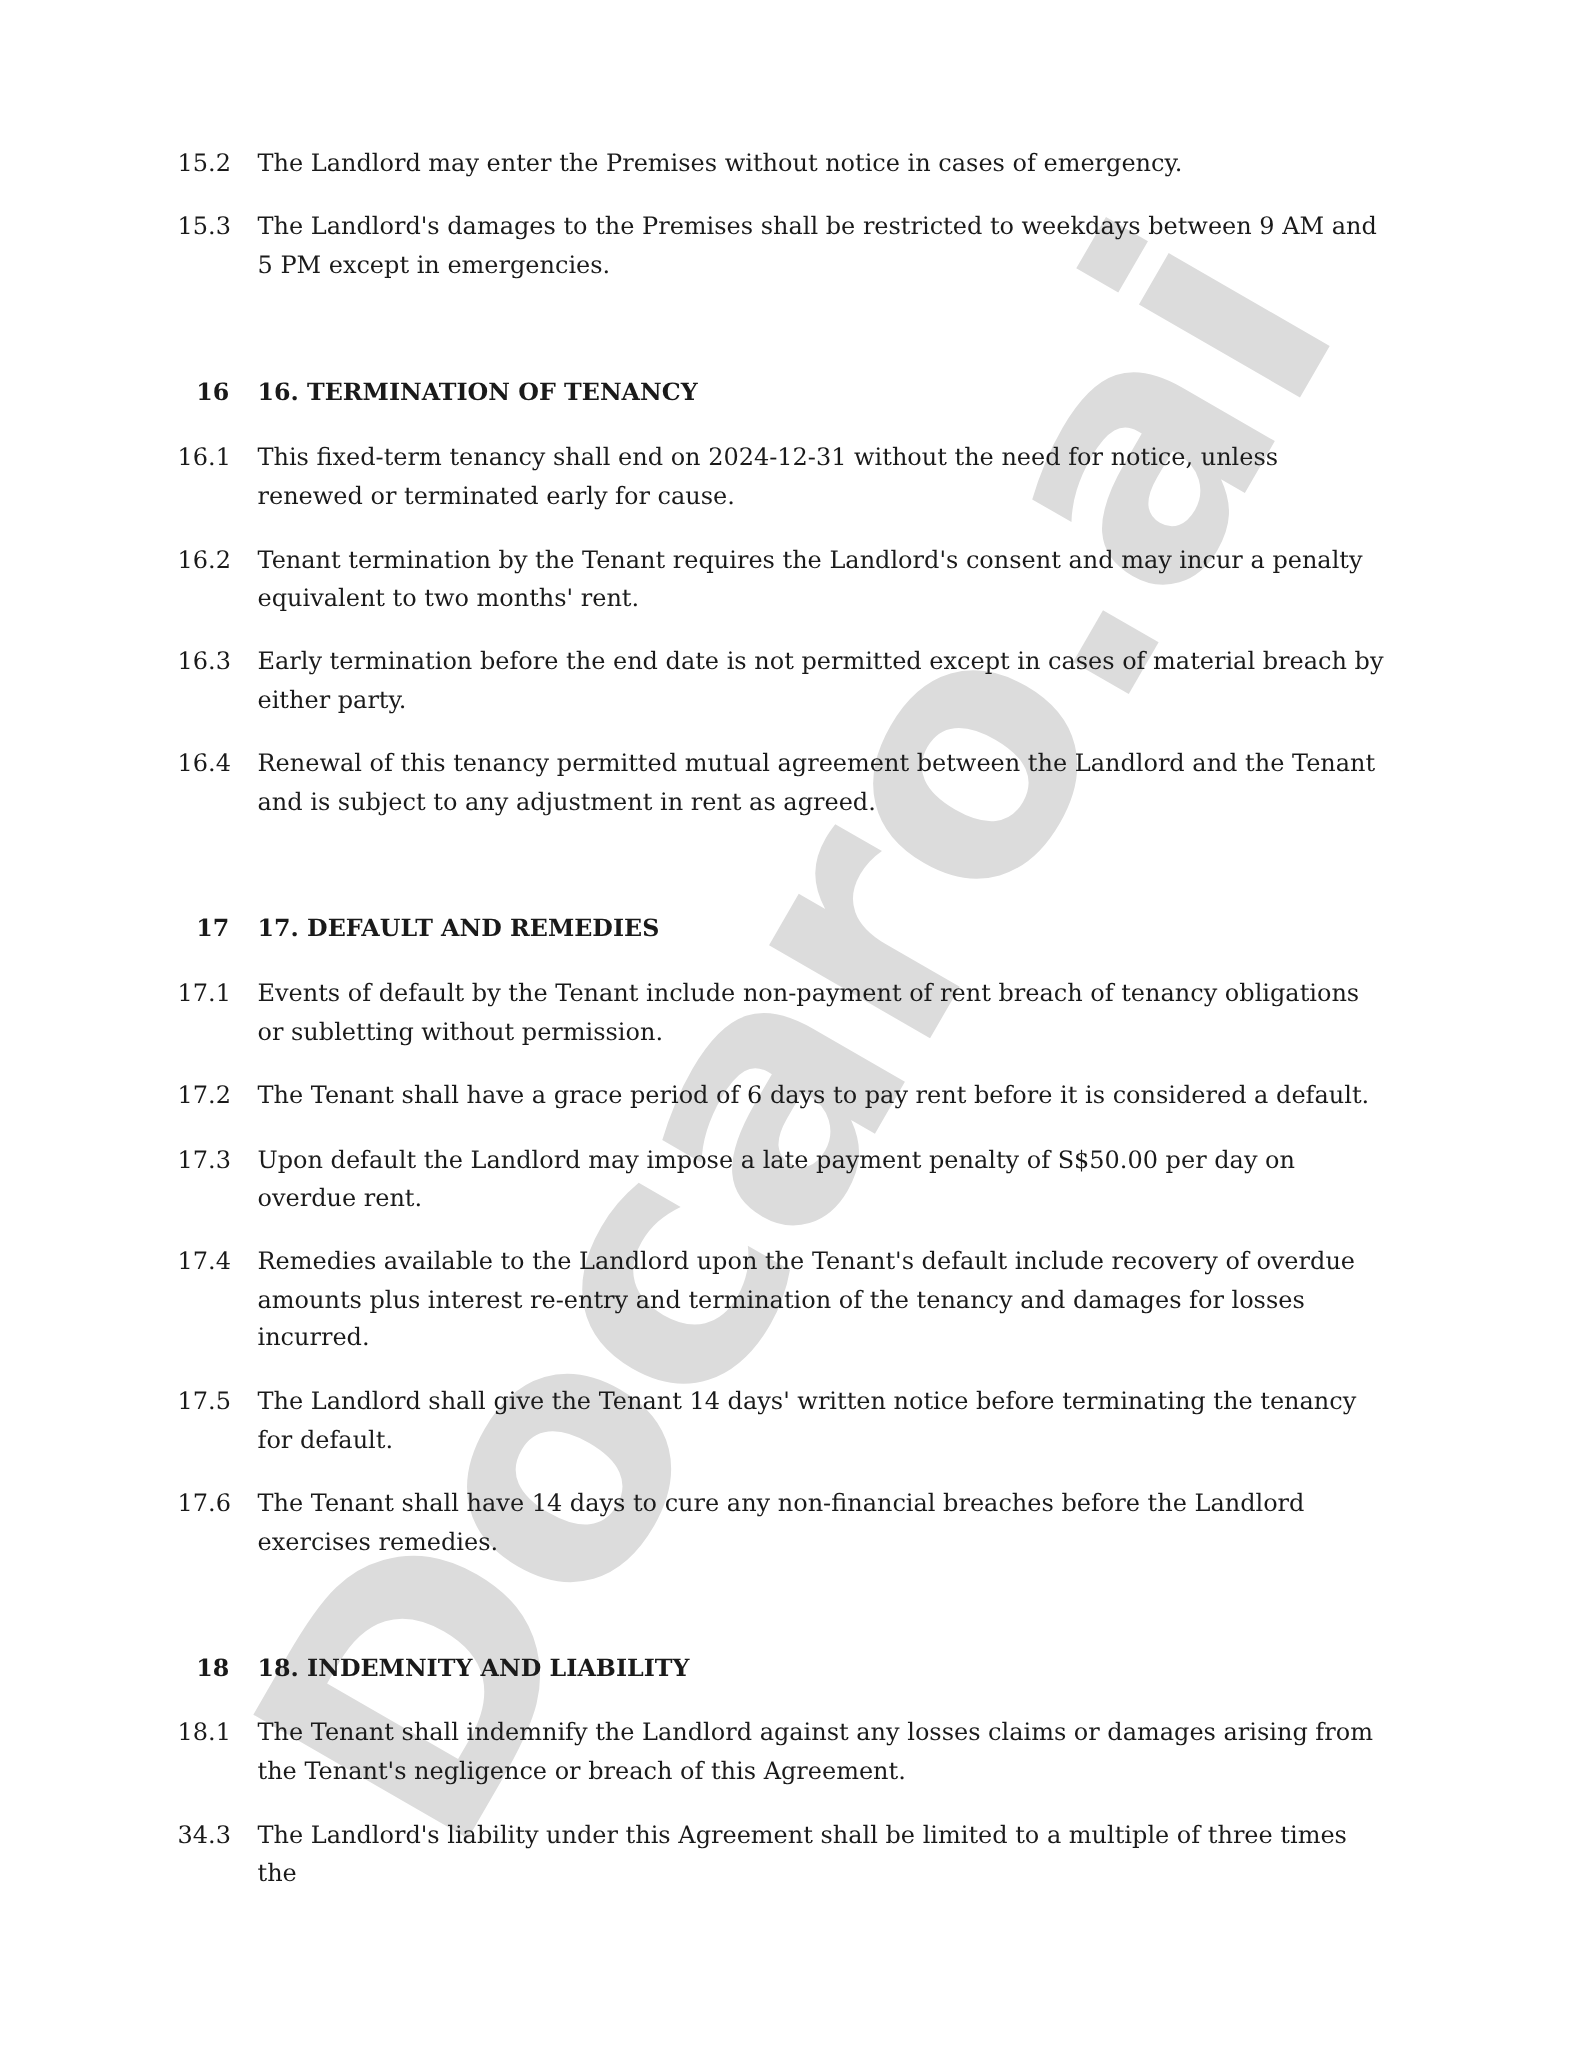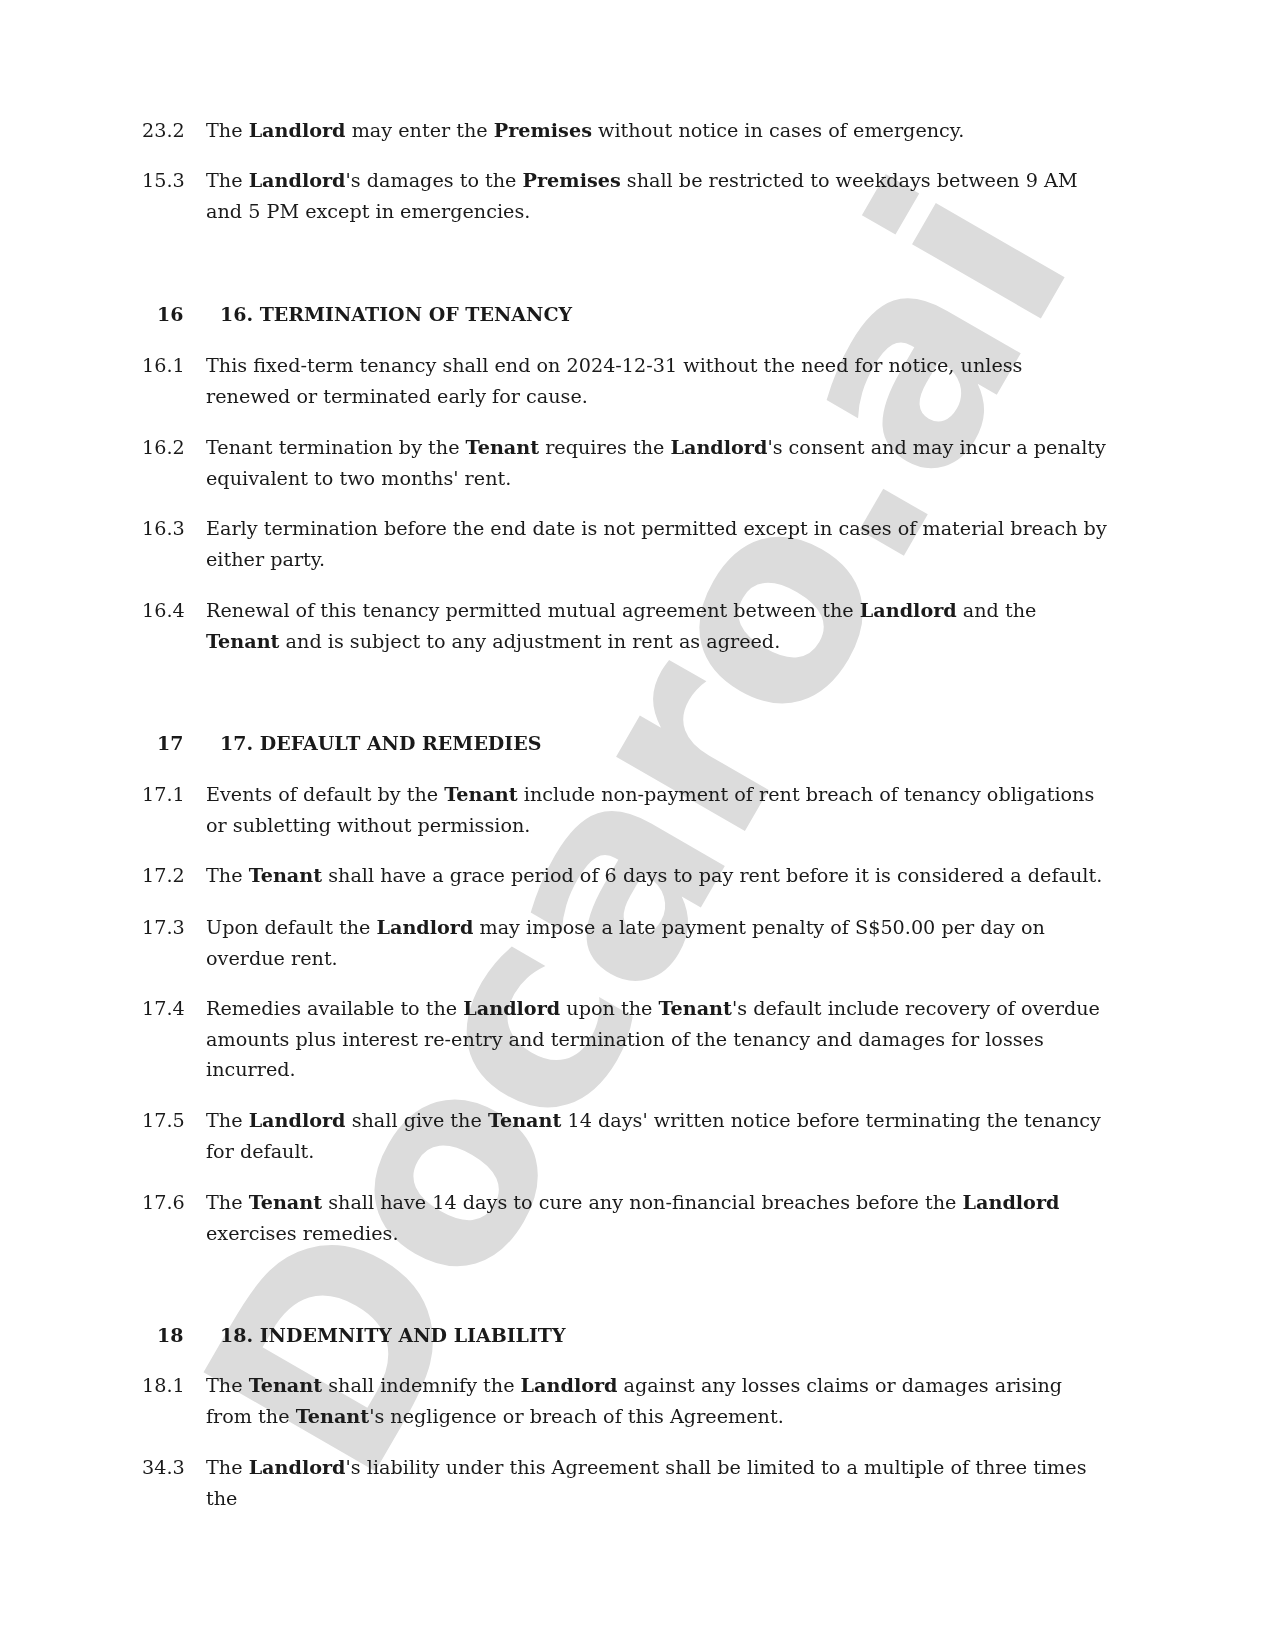--- a/index.html
+++ b/index.html
@@ -12,33 +12,33 @@
     transform: translate(-50%, -50%) rotate(-60deg);
     font-family: "DejaVu Sans", sans-serif; font-weight: bold;
     font-size: 272px; color: #dcdcdc; white-space: nowrap; letter-spacing: -4px;
   }
   .content { position: absolute; left: 0; top: 0; width: 1275px; z-index: 1; }
   .clause { position: absolute; left: 142px; width: 980px; font-size: 19.2px; line-height: 30.5px; }
   .clause .num { position: absolute; left: 0; top: 0; width: 60px; }
   .clause .txt { position: absolute; left: 64px; width: 906px; }
   .heading { position: absolute; left: 142px; width: 980px; font-size: 19px; font-weight: bold; line-height: 30px; }
   .heading .num { position: absolute; left: 15px; top: 0; text-align: center; }
-  .heading .txt { position: absolute; left: 78px; }
-  b { font-weight: bold; }
+  .heading .txt { position: absolute; left: 64px; }
+  b { font-weight: normal; }
 </style>
 </head>
 <body>
 
 <div class="page">
   <div class="watermark">
     <span>Docaro.ai</span>
   </div>
   <div class="content" id="content">
       <div class="clause" style="top: 116px;">
-        <span class="num">23.2</span>
+        <span class="num">15.2</span>
         <div class="txt"><span>The </span><b>Landlord</b><span> may enter the </span><b>Premises</b><span> without notice in cases of emergency.</span></div>
       </div>
       <div class="clause" style="top: 166px;">
         <span class="num">15.3</span>
         <div class="txt"><span>The </span><b>Landlord</b><span>'s damages to the </span><b>Premises</b><span> shall be restricted to weekdays between 9 AM and 5 PM except in emergencies.</span></div>
       </div>
       <div class="heading" style="top: 299px;">
         <span class="num">16</span>
         <span class="txt">16. TERMINATION OF TENANCY</span>
       </div>

